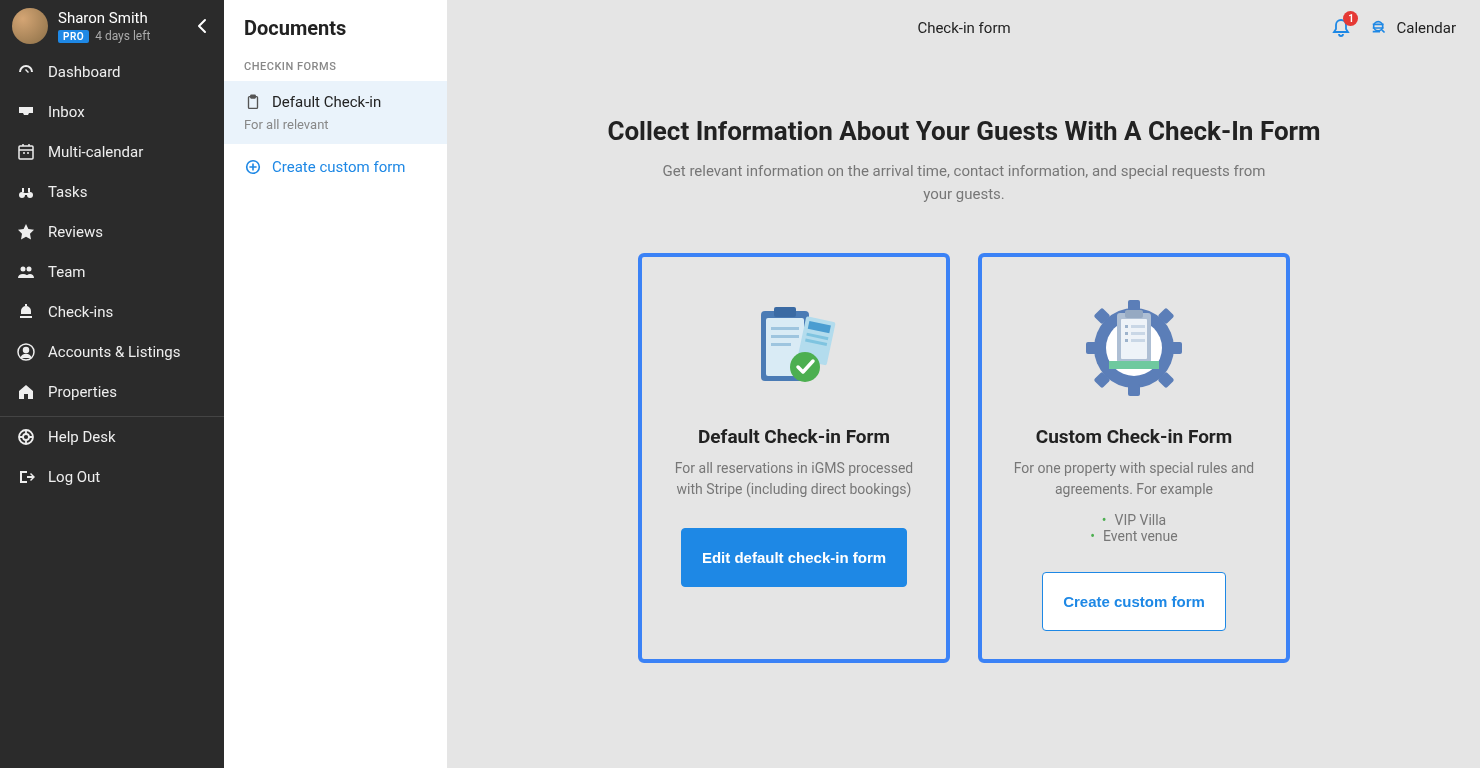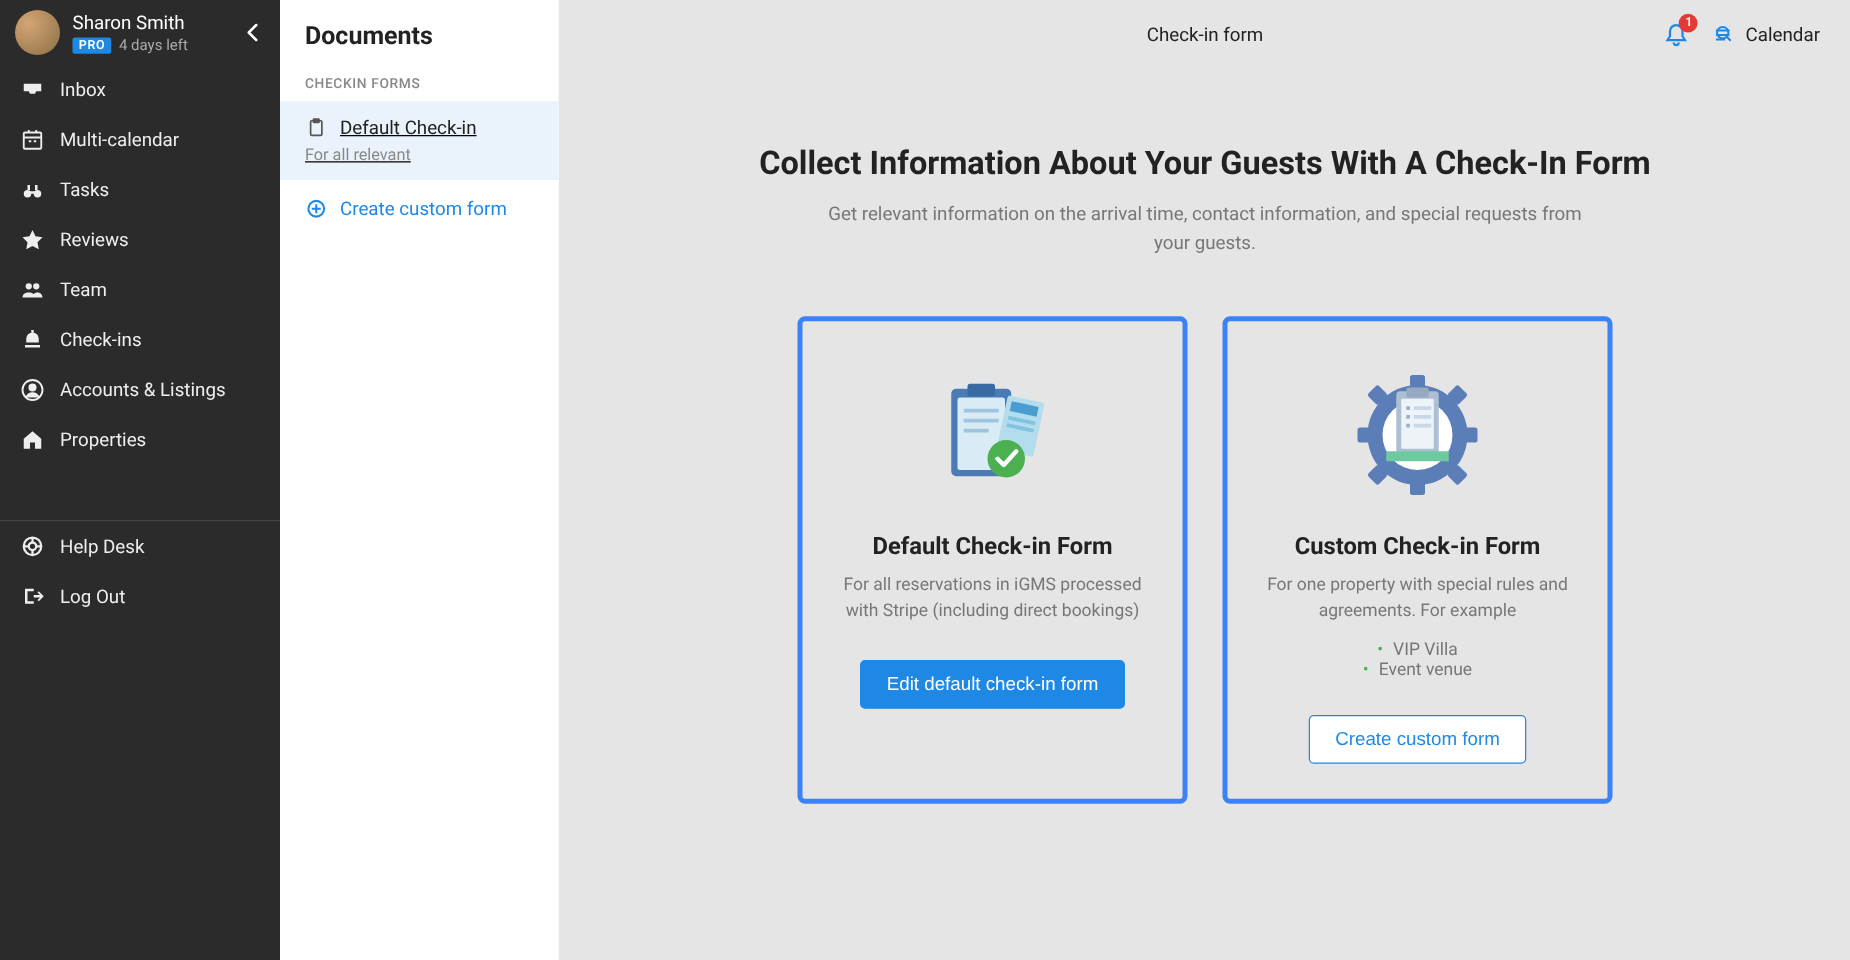--- a/index.html
+++ b/index.html
@@ -20,21 +20,21 @@
     .nav-item { display: flex; align-items: center; gap: 12px; padding: 10px 16px; font-size: 15px; cursor: pointer; color: #eee; }
     .nav-item .icon { width: 20px; height: 20px; display: flex; align-items: center; justify-content: center; flex-shrink: 0; }
     .nav-divider { height: 12px; }
     .nav-footer { border-top: 1px solid #444; }
     .nav-footer .nav-item { padding: 10px 16px; }
 
     
     .panel { width: 224px; border-right: 1px solid #e5e5e5; background: #fff; height: 100%; display: flex; flex-direction: column; }
     .panel-title { font-size: 20px; font-weight: 700; padding: 16px 20px; color: #222; }
     .panel-section-label { font-size: 11px; font-weight: 500; letter-spacing: 0.5px; color: #888; padding: 4px 20px 8px; }
-    .panel-item { padding: 12px 20px; cursor: pointer; text-decoration: underline; }
+    .panel-item { padding: 12px 20px; cursor: pointer; }
     .panel-item.selected { background: #eaf3fb; }
     .panel-item-header { display: flex; align-items: center; gap: 10px; }
     .panel-item-title { font-size: 15px; color: #222; }
     .panel-item-sub { font-size: 13px; color: #888; margin-top: 6px; }
     .panel-create { display: flex; align-items: center; gap: 10px; padding: 14px 20px; color: #1e88e5; font-size: 15px; cursor: pointer; }
 
     
     .main { flex: 1; display: flex; flex-direction: column; height: 100%; background: #e5e5e5; }
     .topbar { height: 56px; border-bottom: 1px solid #e5e5e5; display: flex; align-items: center; justify-content: center; position: relative; padding: 0 24px; }
     .topbar-title { font-size: 15px; color: #222; }
@@ -49,21 +49,21 @@
     .hero-sub { font-size: 15px; color: #777; text-align: center; max-width: 620px; margin: 14px auto 0; line-height: 1.5; }
 
     .cards { display: flex; gap: 28px; justify-content: center; margin-top: 48px; }
     .card { width: 312px; border: 4px solid #3b82f6; border-radius: 6px; padding: 36px 28px 28px; display: flex; flex-direction: column; align-items: center; }
     .card-illus { width: 110px; height: 110px; margin-bottom: 22px; }
     .card-title { font-size: 19px; font-weight: 700; color: #222; text-align: center; }
     .card-desc { font-size: 14px; color: #777; text-align: center; margin-top: 10px; line-height: 1.5; }
     .card-list { list-style: none; margin-top: 12px; }
     .card-list li { font-size: 14px; color: #777; display: flex; align-items: center; gap: 8px; justify-content: center; }
     .card-list li::before { content: "•"; color: #4caf50; font-size: 14px; }
-    .card-btn { margin-top: 28px; padding: 10px 20px; border-radius: 4px; font-size: 15px; cursor: pointer; border: 1px solid; }
+    .card-btn { margin-top: 28px; padding: 20px 20px; border-radius: 4px; font-size: 15px; cursor: pointer; border: 1px solid; font-weight: bold; }
     .btn-primary { background: #1e88e5; color: #fff; border-color: #1e88e5; }
     .btn-outline { background: #fff; color: #1e88e5; border-color: #1e88e5; }
 
     svg { display: block; }
   </style>
 </head>
 <body>
 
 <aside class="sidebar">
   <div class="profile">
@@ -76,20 +76,28 @@
       </div>
     </div>
     <span class="chevron-left">
       <svg width="12" height="18" viewBox="0 0 12 18" fill="none">
           <path d="M9 3 L3 9 L9 15" stroke="currentColor" stroke-width="2" stroke-linecap="round" stroke-linejoin="round"></path>
         </svg>
     </span>
   </div>
 
   <ul class="nav">
+    <li class="nav-item">
+      <span class="icon">
+          <svg width="20" height="20" viewBox="0 0 20 20" fill="currentColor">
+            <path d="M10 3a7 7 0 00-7 7h2a5 5 0 1110 0h2a7 7 0 00-7-7zm0 4l3 3-1 1-3-3z"></path>
+          </svg>
+        </span>
+      <span>Dashboard</span>
+    </li>
     <li class="nav-item">
       <span class="icon">
           <svg width="20" height="20" viewBox="0 0 20 20" fill="currentColor">
             <path d="M3 5h14v6h-4l-1 2H8l-1-2H3z"></path>
           </svg>
         </span>
       <span>Inbox</span>
     </li>
     <li class="nav-item">
       <span class="icon">

